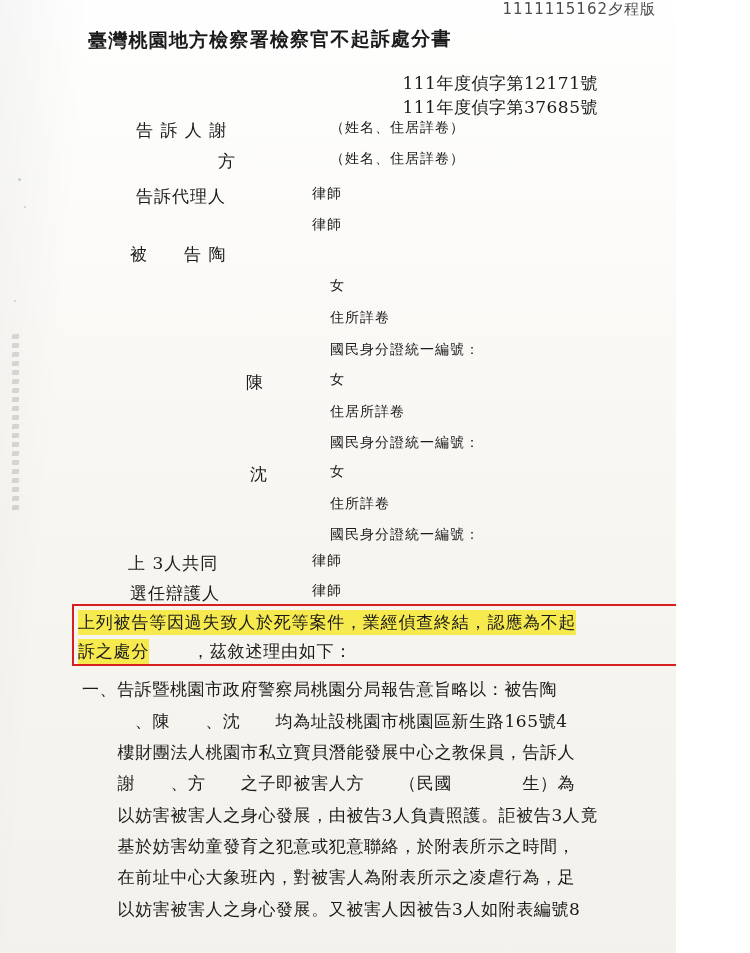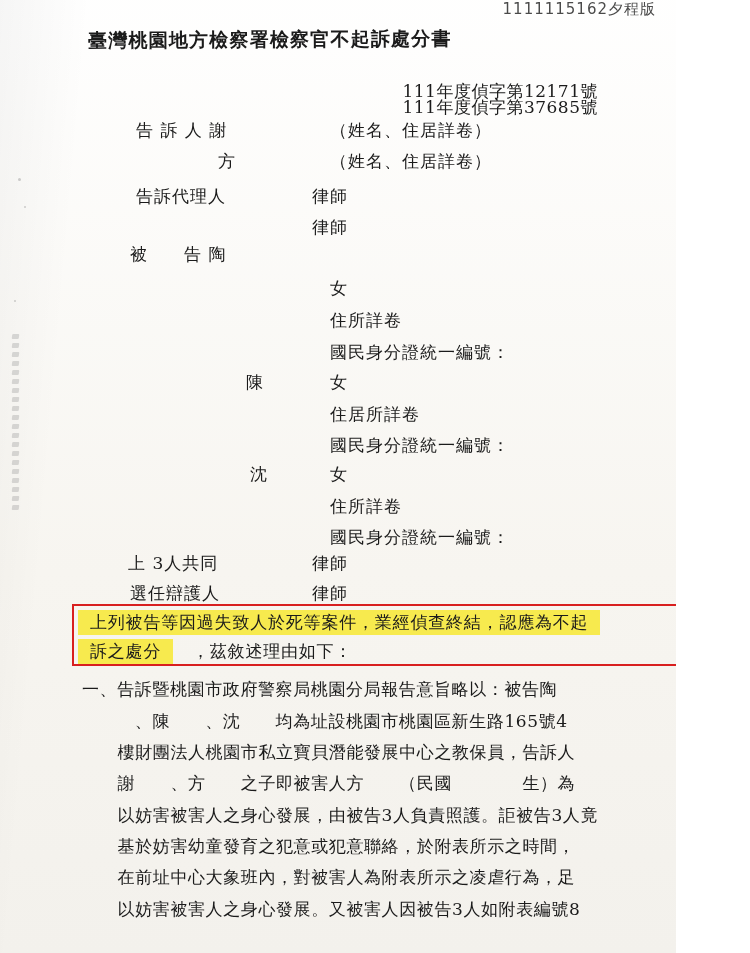--- a/index.html
+++ b/index.html
@@ -68,53 +68,53 @@
     letter-spacing: 1.2px;
     white-space: nowrap;
   }
   .case-no {
     position: absolute;
     right: 78px;
     font-size: 17px;
     letter-spacing: 0.5px;
     white-space: nowrap;
   }
-  .case-no.n1 { top: 80px; text-align: center; }
+  .case-no.n1 { top: 72px; text-align: center; }
   .case-no.n2 { top: 96px; }
   .lbl {
     position: absolute;
     font-size: 17px;
     letter-spacing: 1px;
     white-space: nowrap;
   }
   .val {
     position: absolute;
     left: 330px;
-    font-size: 17px;
+    font-size: 14px;
     letter-spacing: 1px;
     white-space: nowrap;
   }
 
   .highlight-box {
     position: absolute;
     left: 72px;
     top: 604px;
     width: 610px;
     height: 62px;
     border: 2.5px solid #d81f1f;
     box-sizing: border-box;
   }
   .hl-line {
     position: absolute;
     left: 78px;
     font-size: 17px;
     letter-spacing: 0.8px;
     white-space: nowrap;
     background: #f7ea4e;
-    padding: 1px 12px;
+    padding: 1px 0;
   }
   .hl-line.l1 { top: 610px; }
   .hl-line.l2 { top: 639px; }
   .hl-after {
     position: absolute;
     left: 192px;
     top: 640px;
     font-size: 17px;
     letter-spacing: 0.8px;
     white-space: nowrap;

